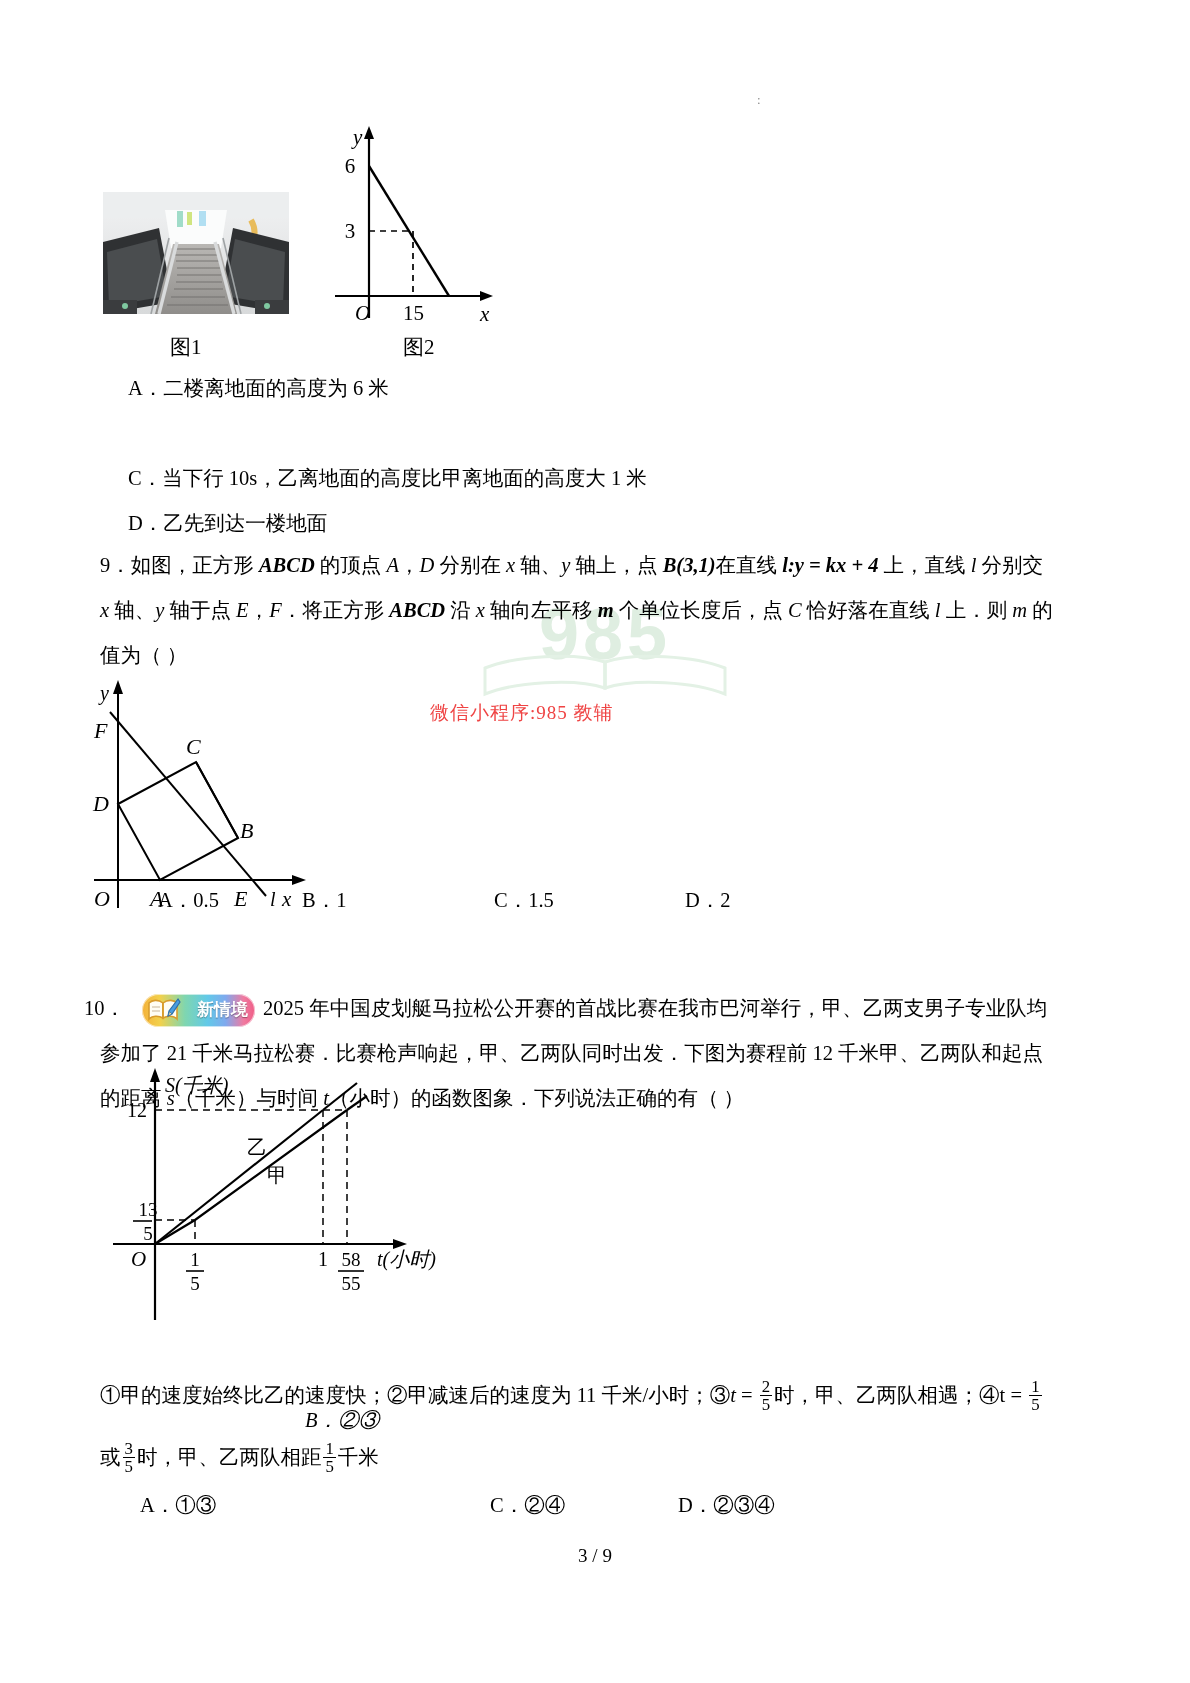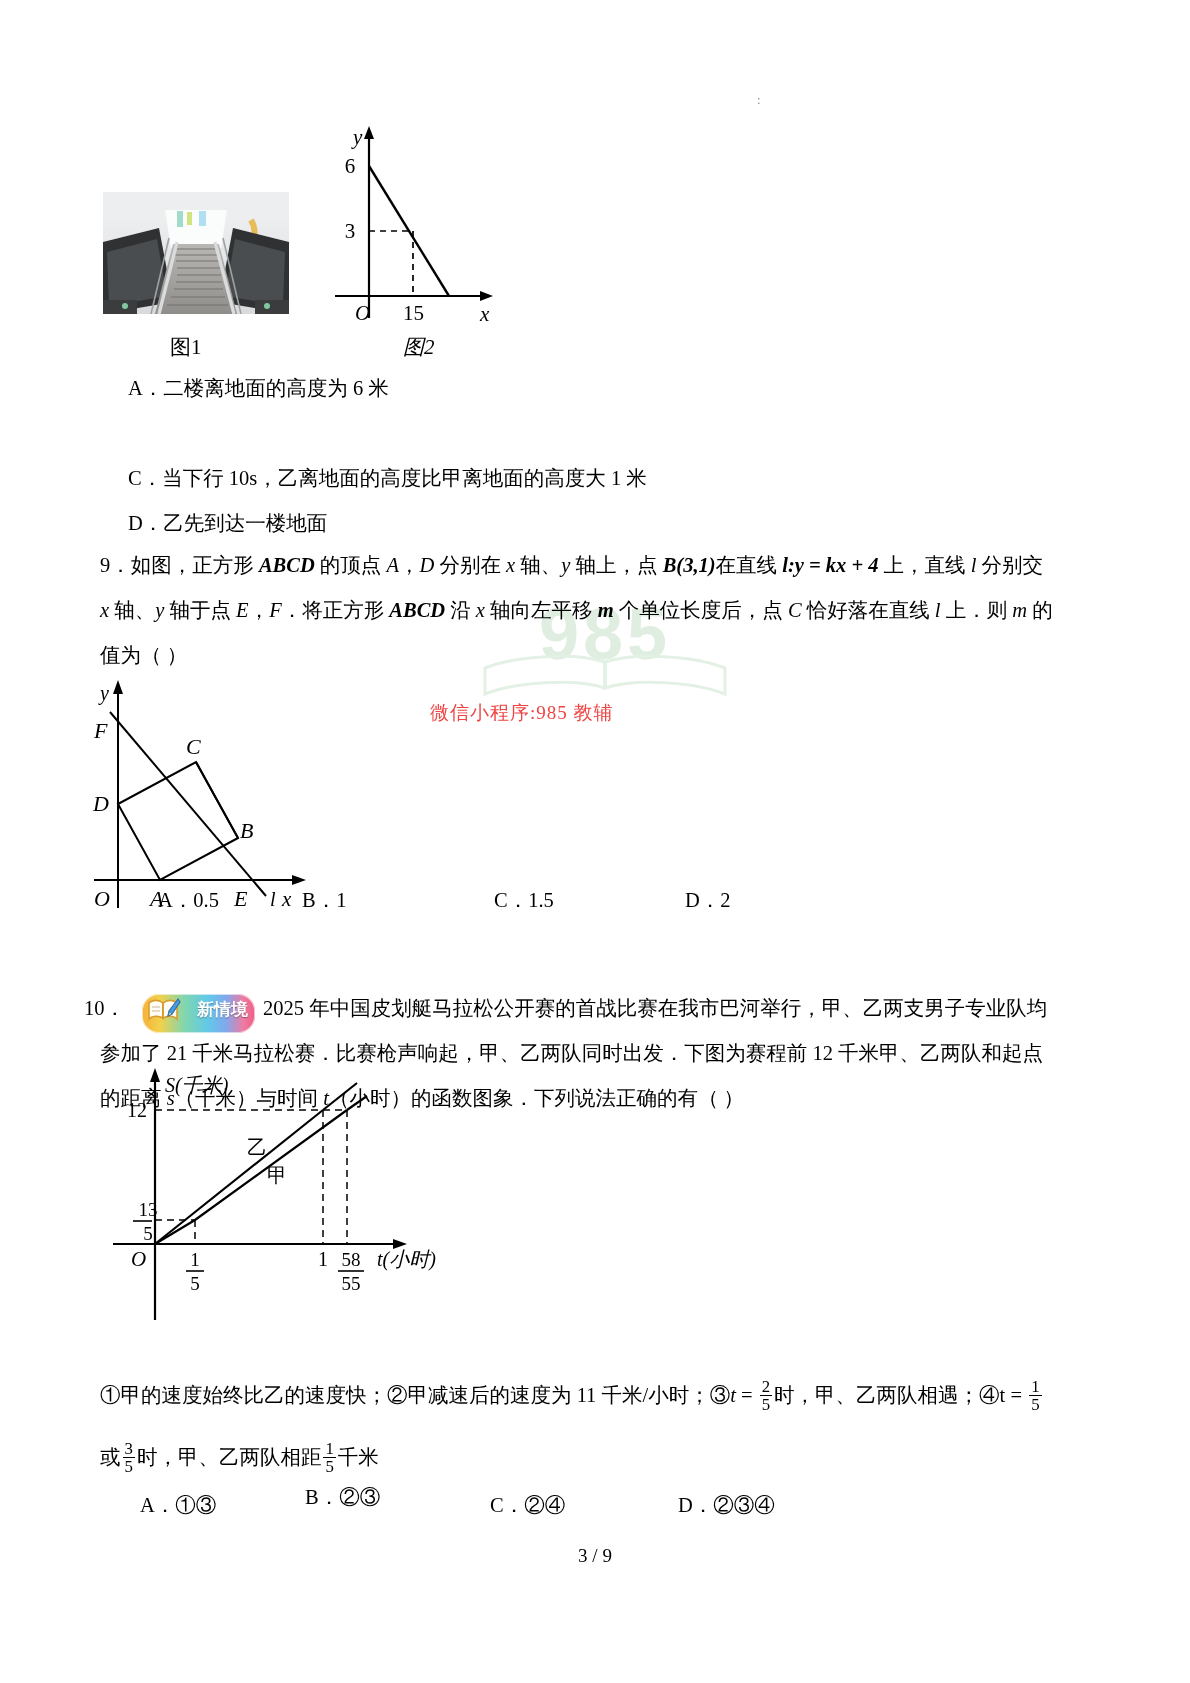--- a/index.html
+++ b/index.html
@@ -107,21 +107,21 @@
 
   
   .cap { position: absolute; font-size: 21px; z-index: 2; }
 
   
   .badge {
     position: absolute;
     left: 142px;
     top: 994px;
     width: 113px;
-    height: 39px;
+    height: 33px;
     border-radius: 17px;
     overflow: hidden;
     z-index: 3;
     background: linear-gradient(90deg,#f4b13a 0%,#f2d14c 16%,#7fd6b0 38%,#62c9e8 58%,#7fa9ee 74%,#f07aa0 90%,#ef5d86 100%);
     box-shadow: 0 0 0 1px rgba(255,255,255,0.6) inset;
   }
   .badge-label {
     position: absolute;
     right: 7px;
     top: 4px;
@@ -232,21 +232,21 @@
 
     <text x="28" y="26" font-family="Liberation Serif, serif" font-size="21" font-style="italic">y</text>
     <text x="25" y="55" font-family="Liberation Serif, serif" font-size="21" text-anchor="middle">6</text>
     <text x="25" y="120" font-family="Liberation Serif, serif" font-size="21" text-anchor="middle">3</text>
     <text x="30" y="202" font-family="Liberation Serif, serif" font-size="21" font-style="italic">O</text>
     <text x="78" y="202" font-family="Liberation Serif, serif" font-size="21">15</text>
     <text x="155" y="203" font-family="Liberation Serif, serif" font-size="21" font-style="italic">x</text>
   </svg>
 
   <div class="cap" style="left:170px; top:333px;">图1</div>
-  <div class="cap" style="left:403px; top:333px;font-style:italic;">图2</div>
+  <div class="cap" style="left:403px; top:333px;">图2</div>
 
   <div class="line" style="left:128px; top:373px;">A．二楼离地面的高度为 6 米</div>
   <div class="line" style="left:128px; top:463px;">C．当下行 10s，乙离地面的高度比甲离地面的高度大 1 米</div>
   <div class="line" style="left:128px; top:508px;">D．乙先到达一楼地面</div>
 
   <div class="line" style="left:100px; top:550px;">
     <span>9．</span><span>如图，正方形 </span><span class="bi">ABCD</span><span> 的顶点 </span><span class="it">A</span><span>，</span><span class="it">D</span><span> 分别在 </span><span class="it">x</span><span> 轴、</span><span class="it">y</span><span> 轴上，点 </span><span class="bi">B(3,1)</span><span>在直线 </span><span class="bi">l:y = kx + 4</span><span> 上，直线 </span><span class="it">l</span><span> 分别交</span>
   </div>
 
   <div class="line" style="left:100px; top:595px;">
@@ -360,19 +360,19 @@
 
   <div class="line" style="left:100px; top:1378px;">
     <span>①甲的速度始终比乙的速度快；②甲减速后的速度为 11 千米/小时；③</span><span class="it">t</span><span> = </span><span class="frac"><span class="num">2</span><span class="den">5</span></span><span>时，甲、乙两队相遇；④t = </span><span class="frac"><span class="num">1</span><span class="den">5</span></span>
   </div>
 
   <div class="line" style="left:100px; top:1440px;">
     <span>或</span><span class="frac"><span class="num">3</span><span class="den">5</span></span><span>时，甲、乙两队相距</span><span class="frac"><span class="num">1</span><span class="den">5</span></span><span>千米</span>
   </div>
 
   <div class="line opt" style="left:140px; top:1490px;">A．①③</div>
-  <div class="line opt" style="left:305px; top:1482px;">B．②③</div>
+  <div class="line opt" style="left:305px; top:1405px;font-style:italic;">B．②③</div>
   <div class="line opt" style="left:490px; top:1490px;">C．②④</div>
   <div class="line opt" style="left:678px; top:1490px;">D．②③④</div>
 
   <div class="footer">3 / 9</div>
 
 </div>
 
 </body></html>

